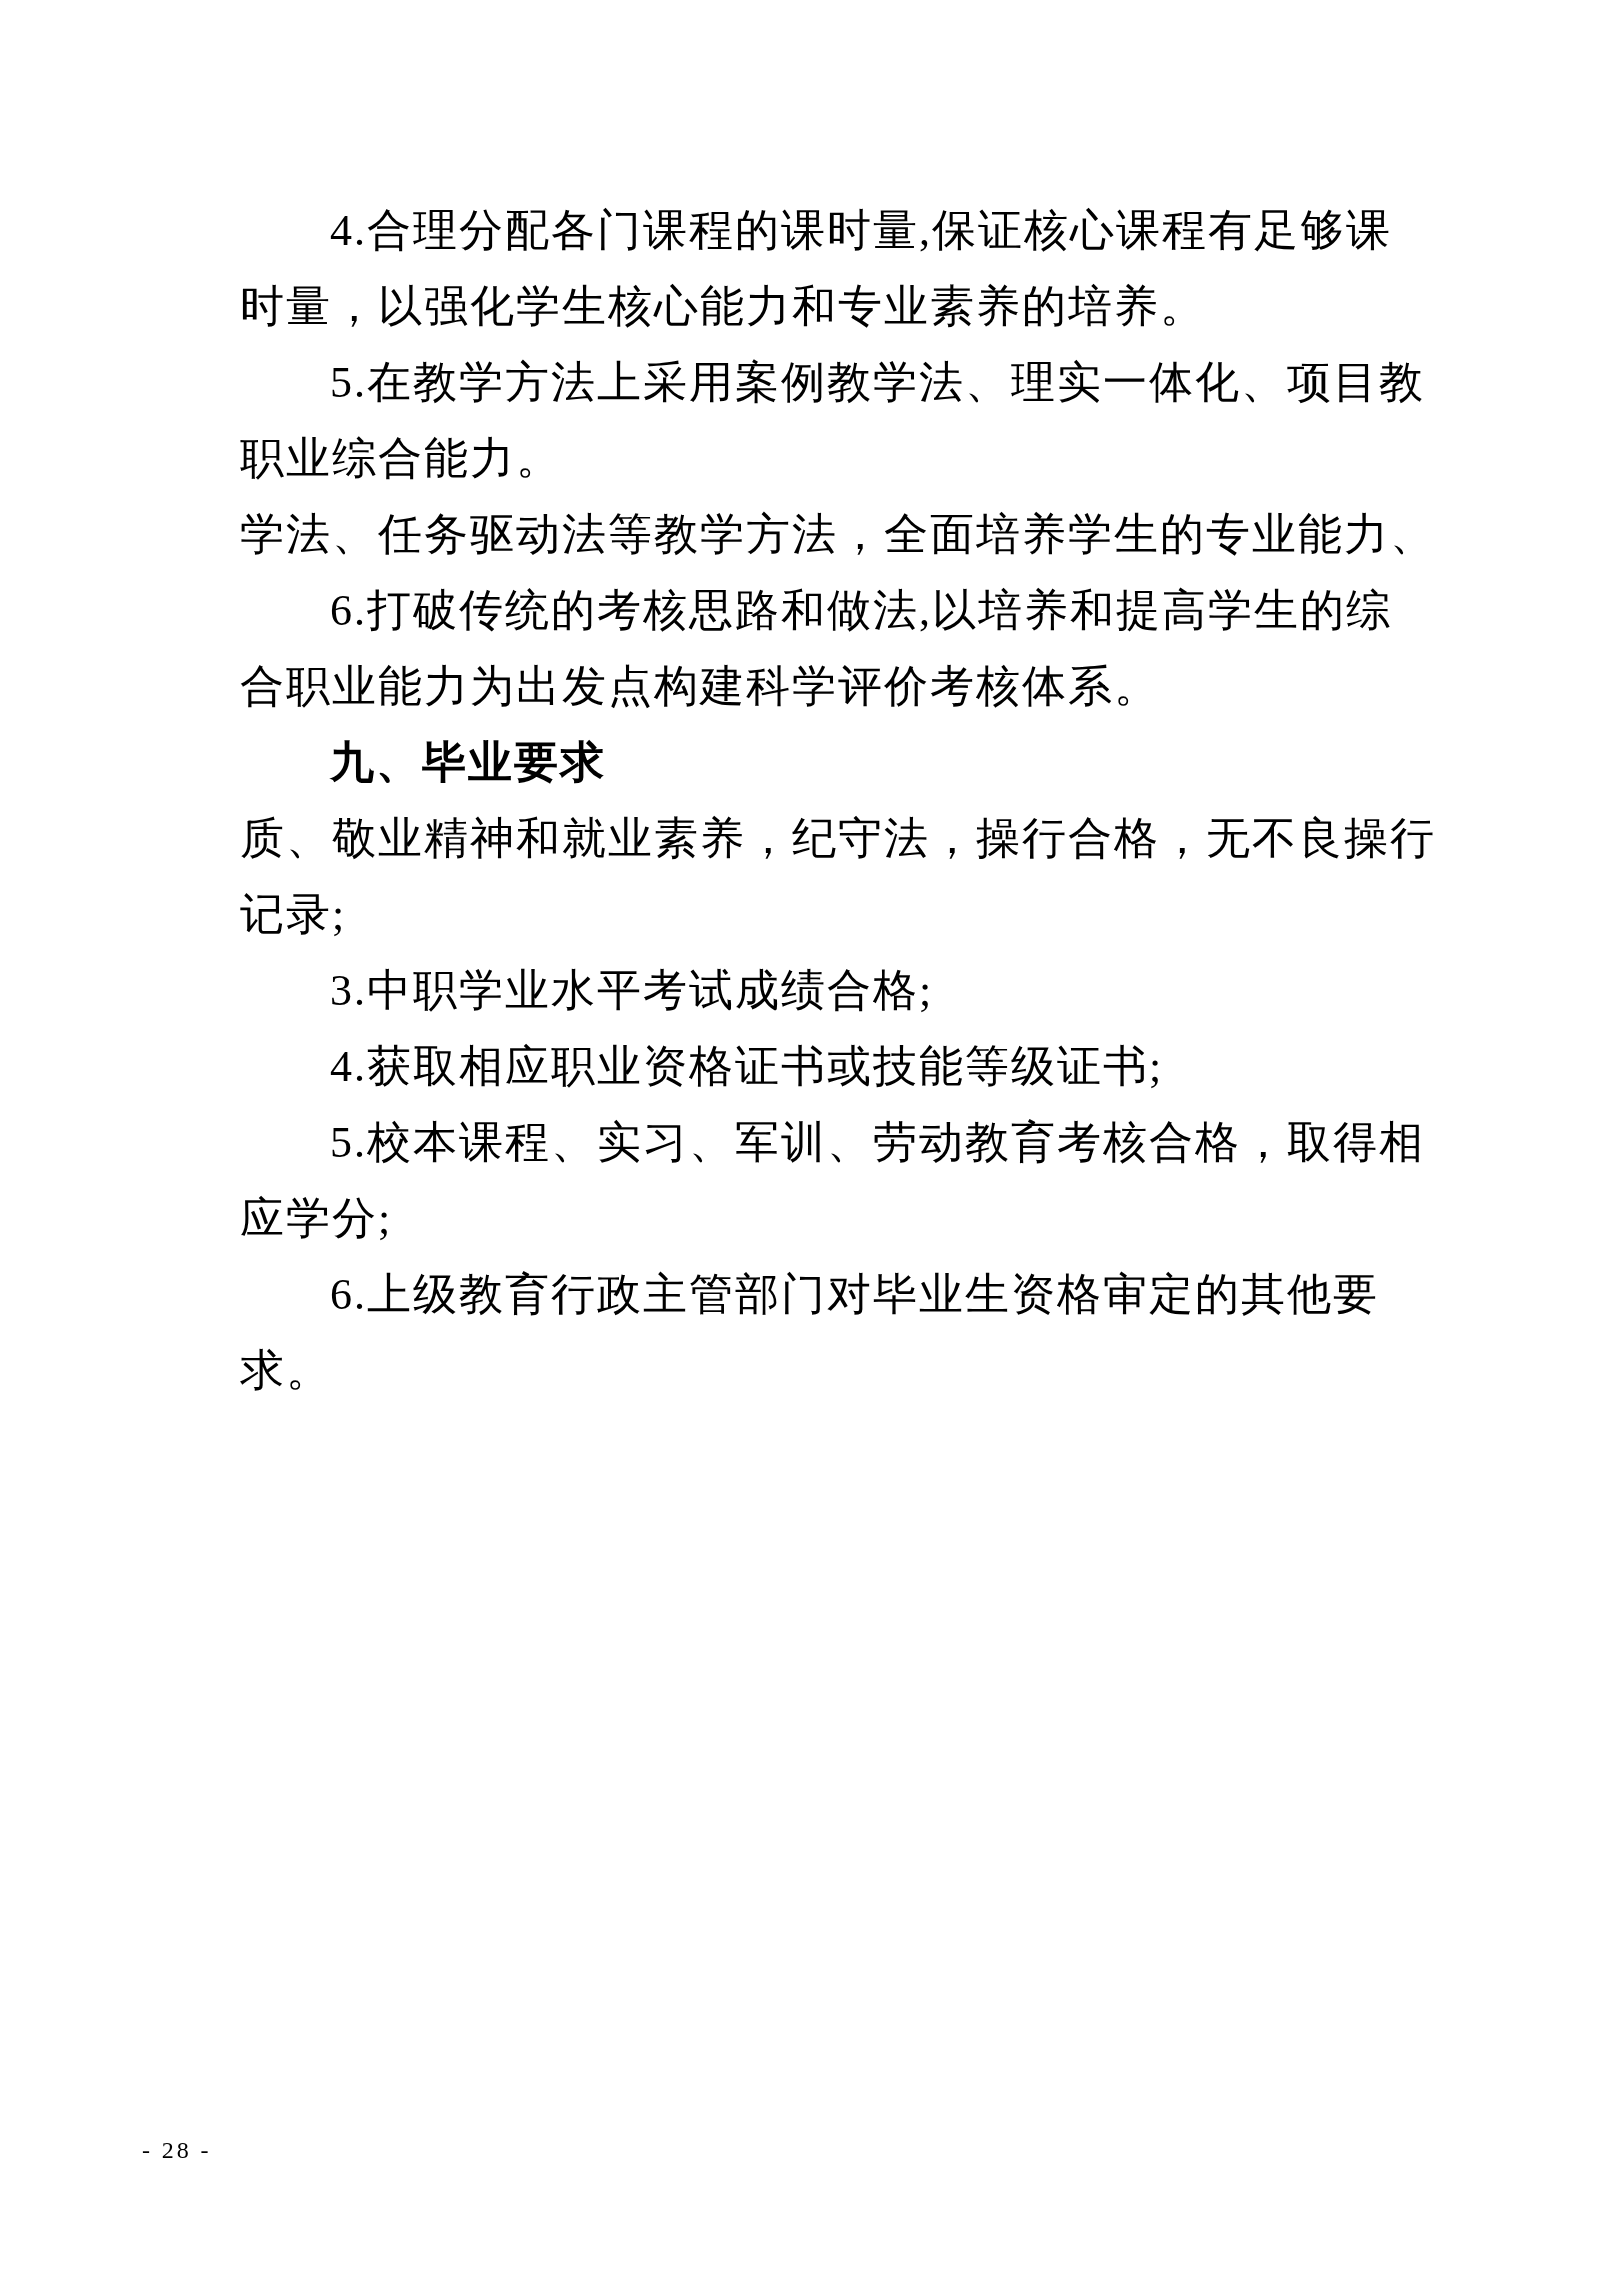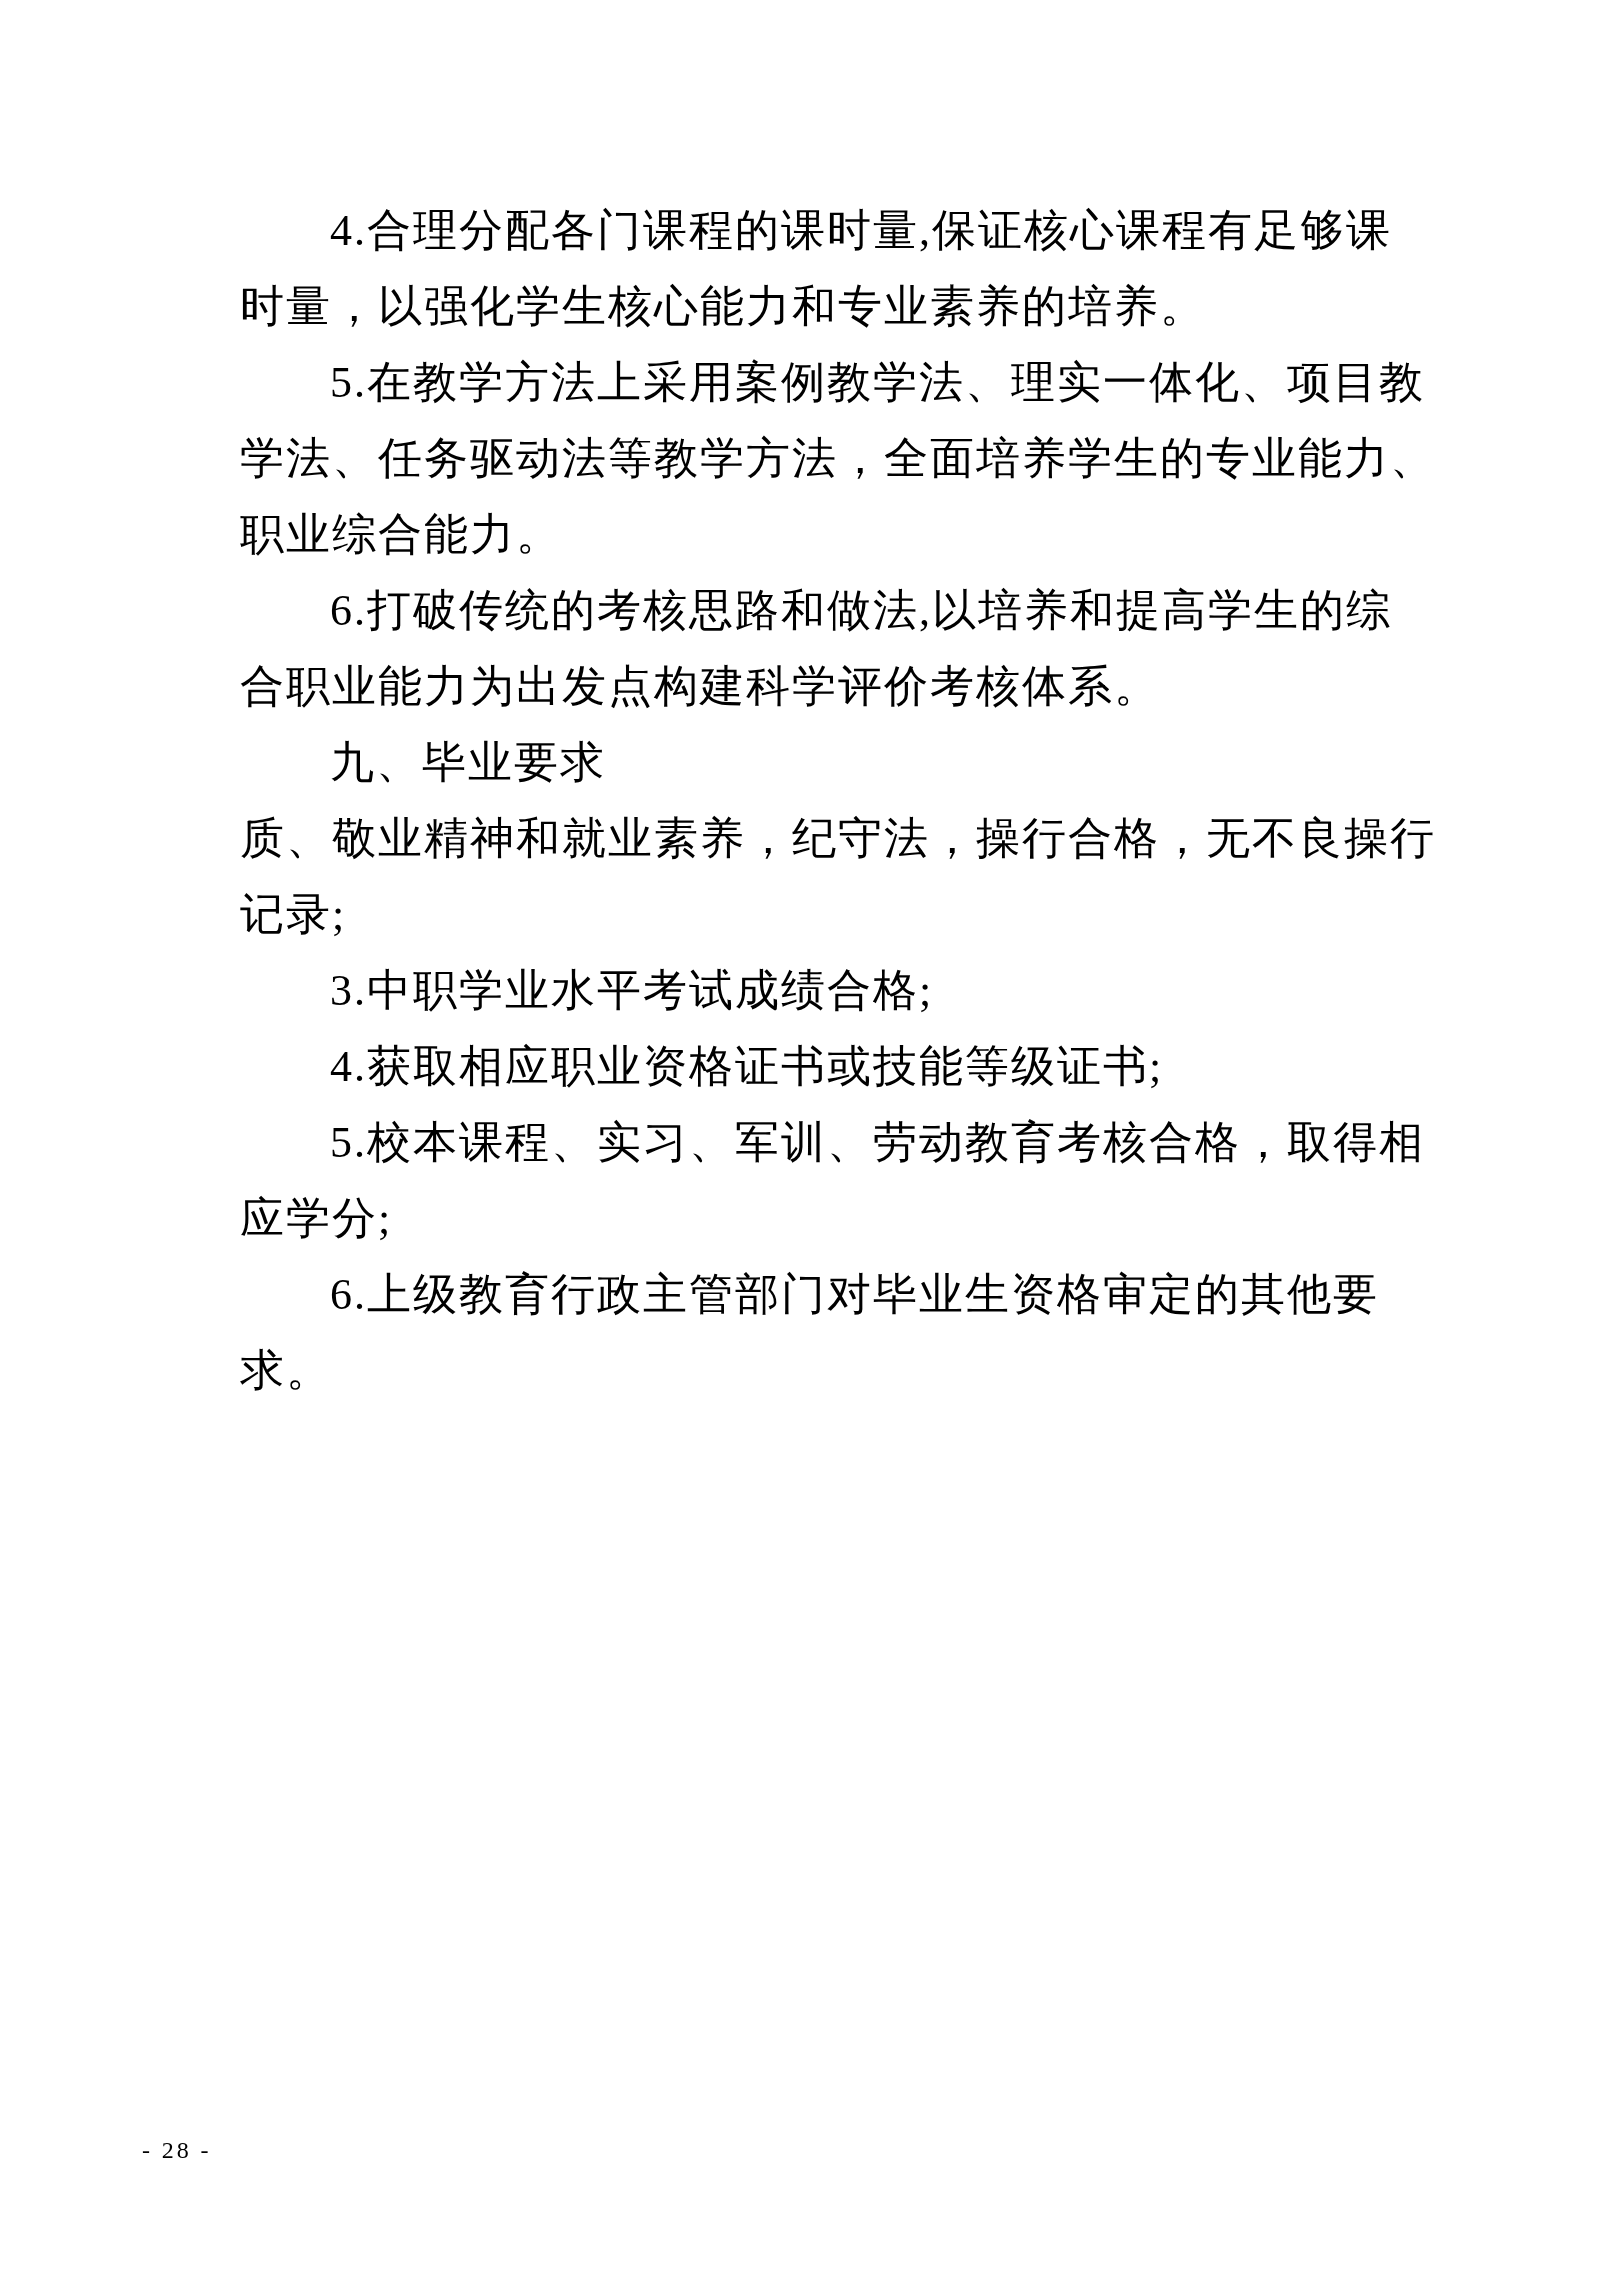--- a/index.html
+++ b/index.html
@@ -33,43 +33,43 @@
     height: 76px;
     line-height: 76px;
     font-size: 44px;
     letter-spacing: 2px;
     white-space: nowrap;
   }
   .line.indent {
     padding-left: 90px;
   }
   .line.heading {
-    font-weight: normal;
+    font-weight: bold;
   }
   .footer {
     position: absolute;
     left: 142px;
     top: 2129px;
     height: 43px;
     line-height: 43px;
     font-size: 24px;
     letter-spacing: 2.9px;
   }
 </style>
 </head>
 <body>
 
 <div class="page">
 
   <div class="content">
     <div class="line indent">4.合理分配各门课程的课时量,保证核心课程有足够课</div>
     <div class="line">时量，以强化学生核心能力和专业素养的培养。</div>
     <div class="line indent">5.在教学方法上采用案例教学法、理实一体化、项目教</div>
+    <div class="line">职业综合能力。</div>
     <div class="line">学法、任务驱动法等教学方法，全面培养学生的专业能力、</div>
-    <div class="line">职业综合能力。</div>
     <div class="line indent">6.打破传统的考核思路和做法,以培养和提高学生的综</div>
     <div class="line">合职业能力为出发点构建科学评价考核体系。</div>
     <div class="line indent heading">九、毕业要求</div>
     <div class="line">质、敬业精神和就业素养，纪守法，操行合格，无不良操行</div>
     <div class="line">记录;</div>
     <div class="line indent">3.中职学业水平考试成绩合格;</div>
     <div class="line indent">4.获取相应职业资格证书或技能等级证书;</div>
     <div class="line indent">5.校本课程、实习、军训、劳动教育考核合格，取得相</div>
     <div class="line">应学分;</div>
     <div class="line indent">6.上级教育行政主管部门对毕业生资格审定的其他要</div>

